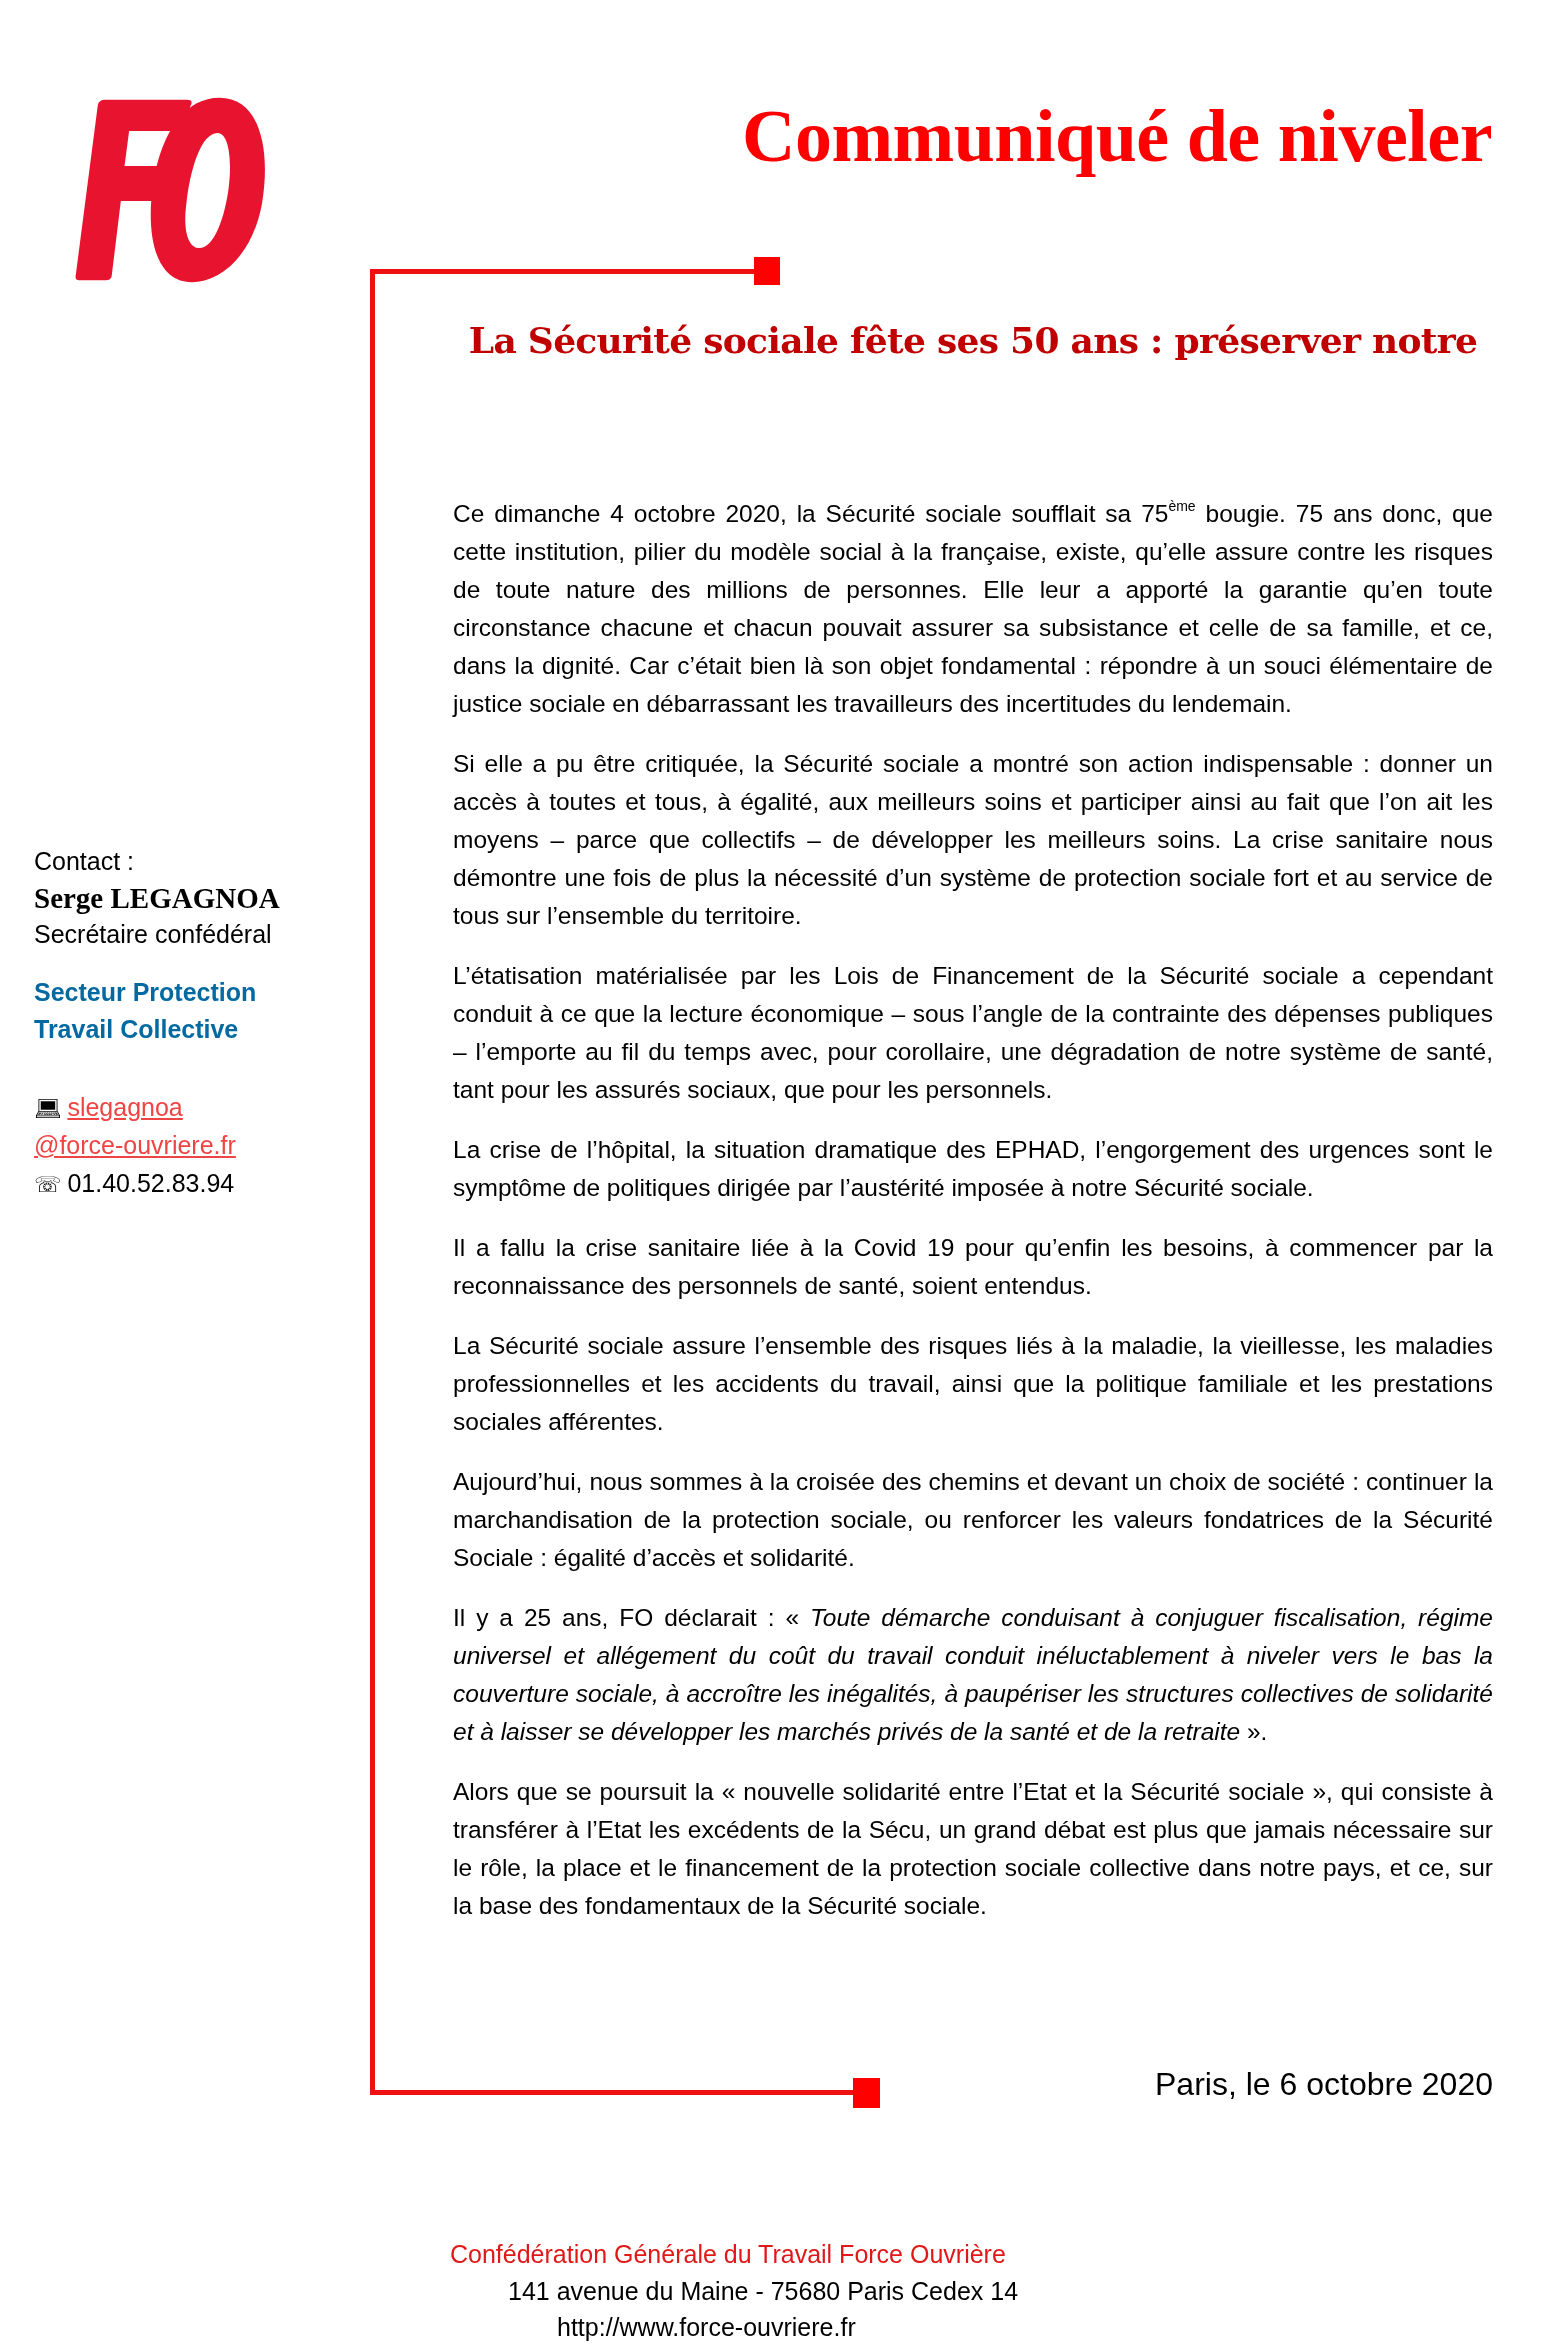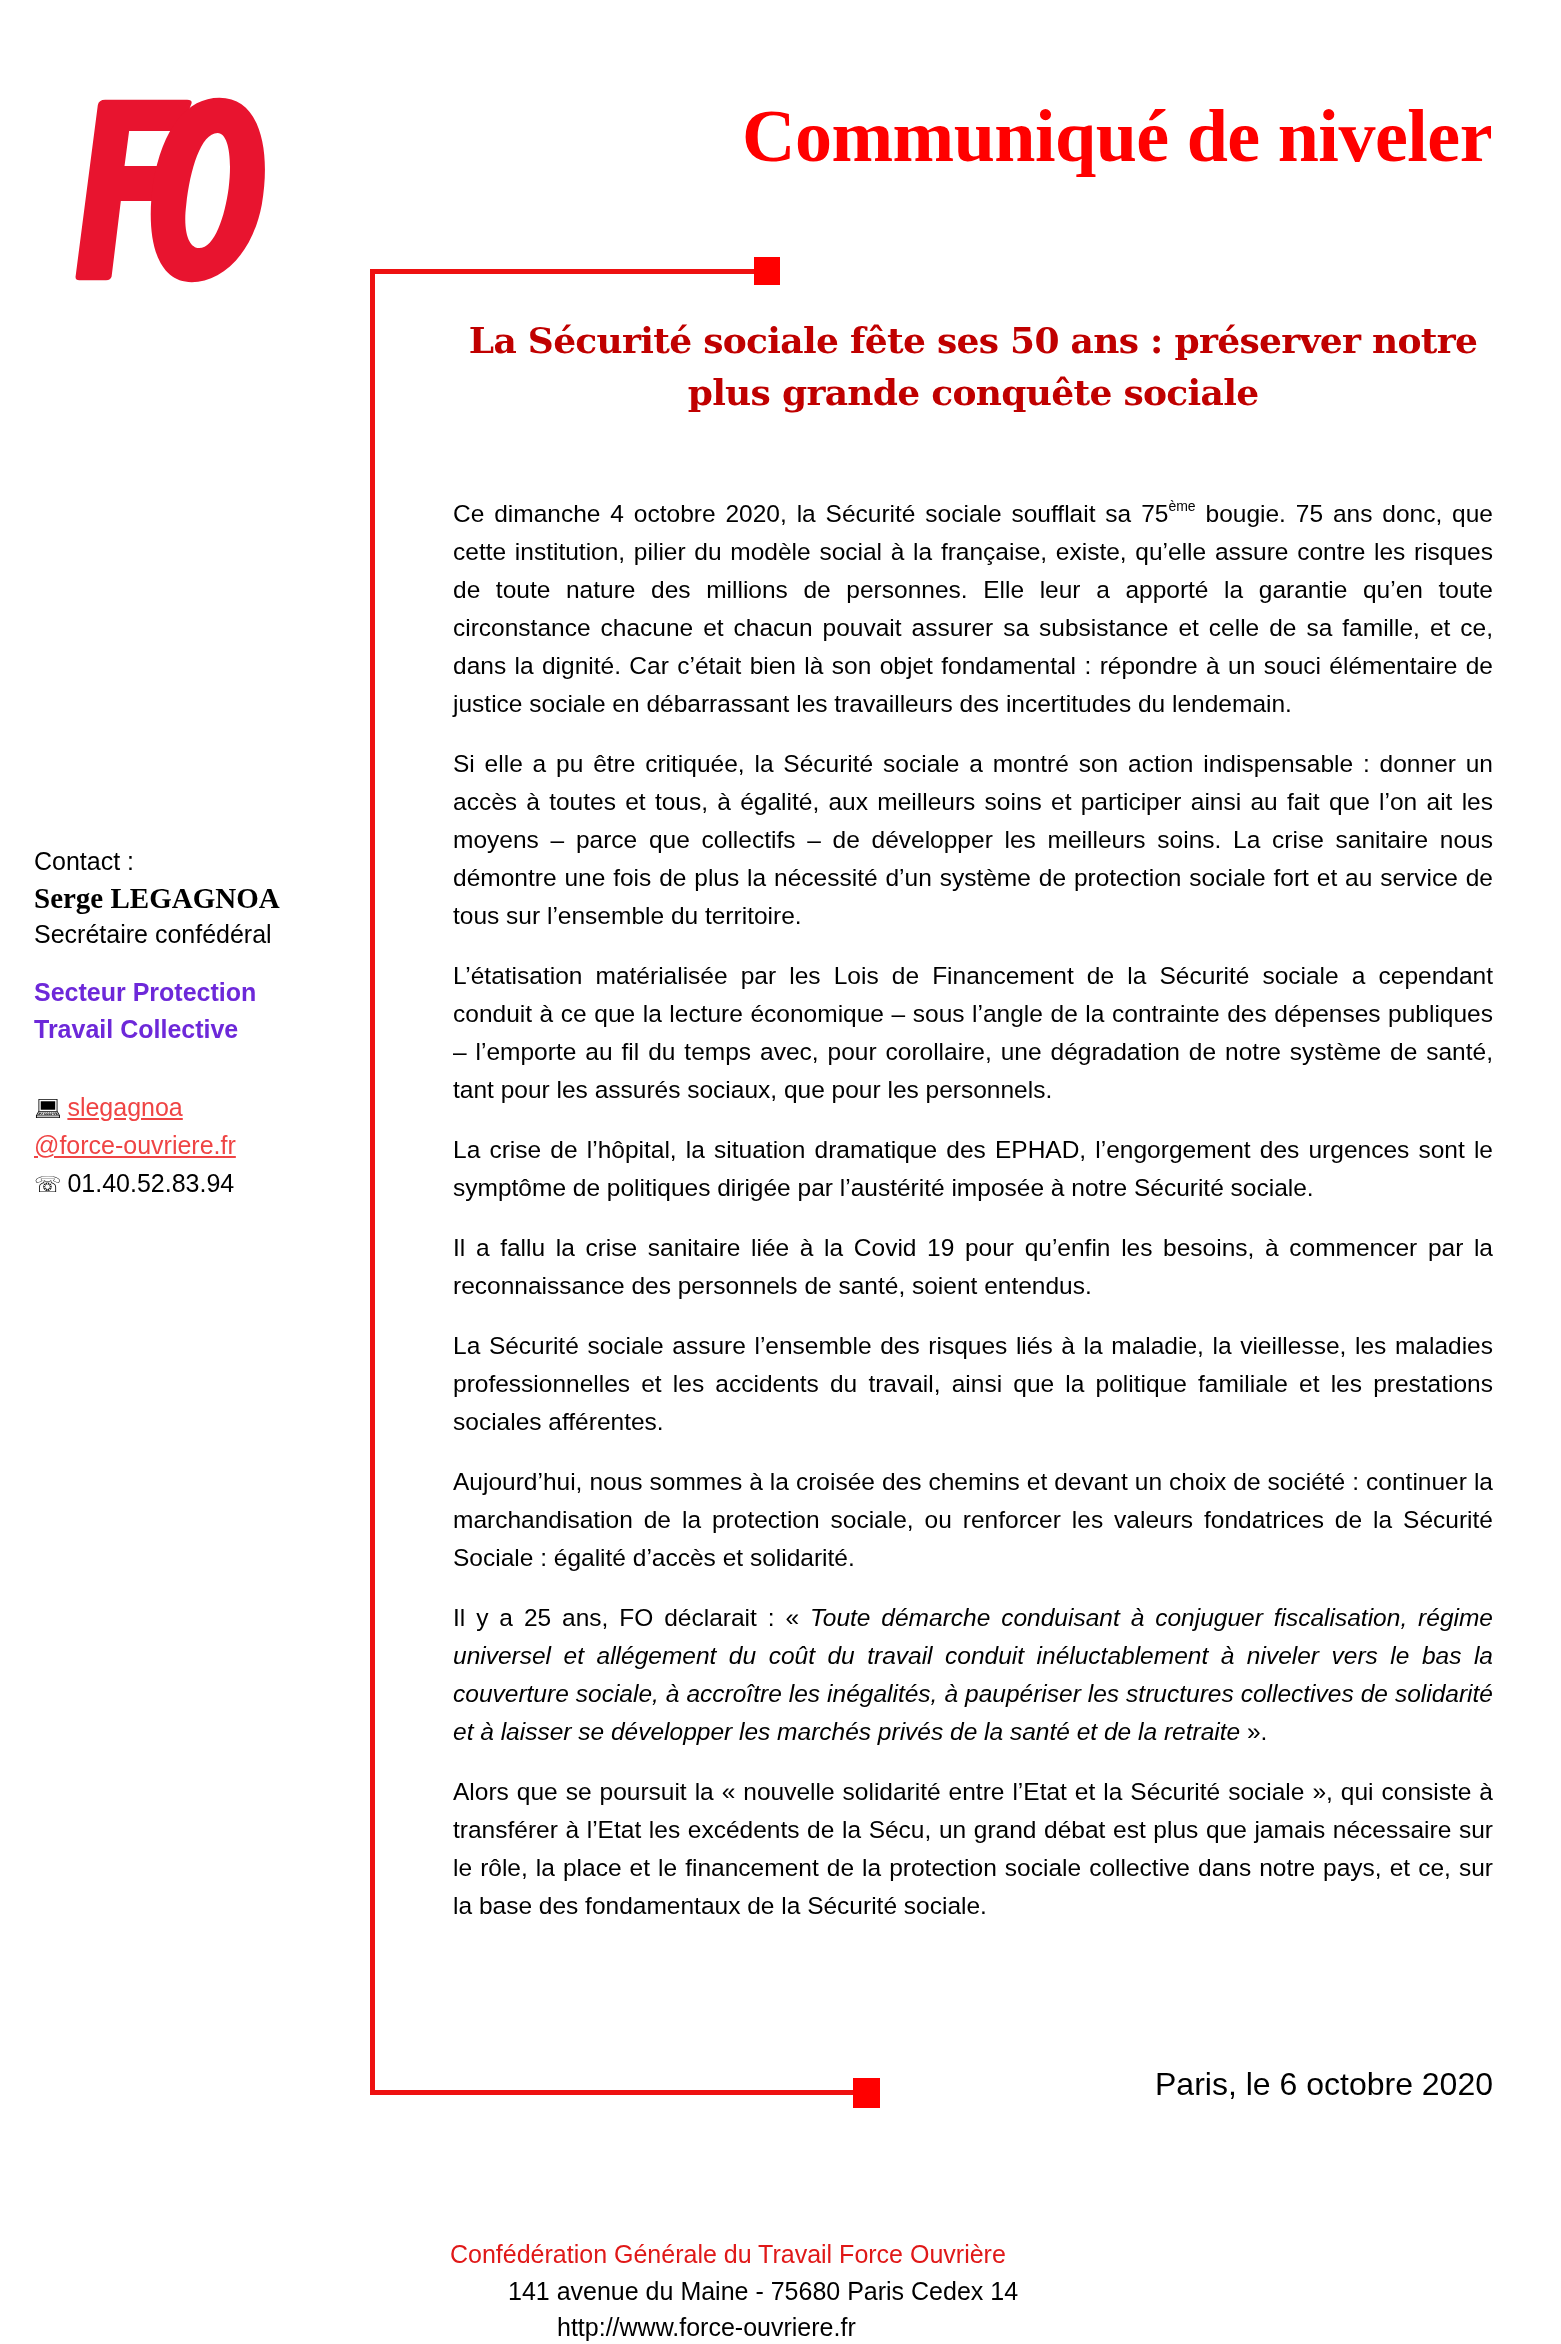--- a/index.html
+++ b/index.html
@@ -15,21 +15,21 @@
   #headline { left: 434px; top: 314px; width: 1078px; text-align: center; font-family: "DejaVu Serif", serif; font-weight: bold; font-size: 36px; line-height: 52px; color: #c00000; letter-spacing: -0.7px; }
   #body { left: 453px; top: 459px; width: 1040px; font-size: 24.5px; line-height: 38px; text-align: justify; margin-top: 36px; }
   #body p { margin: 0 0 22px 0; }
   #body sup { font-size: 14px; line-height: 0; vertical-align: 11px; }
   #body em { font-style: italic; }
   #dateline { left: 1015px; top: 2066px; width: 478px; text-align: right; font-size: 32px; line-height: 37px; }
   #contact { left: 34px; top: 843px; width: 332px; font-size: 25px; }
   #contact .lbl { line-height: 37px; }
   #contact .name { font-family: "Liberation Serif", serif; font-weight: bold; font-size: 29px; line-height: 37px; }
   #contact .role { line-height: 35px; }
-  #contact .sector { margin-top: 22px; color: #6d28d9; font-weight: bold; line-height: 37px; font-size: 25px; }
+  #contact .sector { margin-top: 22px; color: #0369a1; font-weight: bold; line-height: 37px; font-size: 25px; }
   #contact .mail { margin-top: 41px; line-height: 37px; }
   #contact .mail a, #contact .mail2 a { color: #ef4444; text-decoration: underline; }
   #contact .mail2 { line-height: 37px; }
   #contact .phone { line-height: 39px; }
   .ico { display: inline-block; width: 26px; margin-right: 7.4px; text-align: center; font-size: 22px; }
   #footer { left: 277px; top: 2236px; width: 1008px; font-size: 25px; }
   #footer .org { color: #e01818; line-height: 37px; text-align: left; padding-left: 173px; }
   #footer .addr { line-height: 37px; padding-left: 231px; }
   #footer .url { line-height: 35px; padding-left: 280px; }
   #footer .url a { color: #000; text-decoration: none; }
@@ -47,21 +47,20 @@
 <div id="doc-title" class="abs">Communiqué de niveler</div>
 
 <div class="abs bracket-v"></div>
 <div class="abs bracket-top"></div>
 <div class="abs bracket-bot"></div>
 <div class="abs sq-top"></div>
 <div class="abs sq-bot"></div>
 
 <div id="headline" class="abs">
   <div>La Sécurité sociale fête ses 50 ans : préserver notre</div>
-  <div>plus grande conquête sociale</div>
 </div>
 
 <div id="body" class="abs">
   <p><span>Ce dimanche 4 octobre 2020, la Sécurité sociale soufflait sa 75</span><sup>ème</sup><span> bougie. 75 ans donc, que cette institution, pilier du modèle social à la française, existe, qu’elle assure contre les risques de toute nature des millions de personnes. Elle leur a apporté la garantie qu’en toute circonstance chacune et chacun pouvait assurer sa subsistance et celle de sa famille, et ce, dans la dignité. Car c’était bien là son objet fondamental : répondre à un souci élémentaire de justice sociale en débarrassant les travailleurs des incertitudes du lendemain.</span></p>
   <p>Si elle a pu être critiquée, la Sécurité sociale a montré son action indispensable : donner un accès à toutes et tous, à égalité, aux meilleurs soins et participer ainsi au fait que l’on ait les moyens – parce que collectifs – de développer les meilleurs soins. La crise sanitaire nous démontre une fois de plus la nécessité d’un système de protection sociale fort et au service de tous sur l’ensemble du territoire.</p>
   <p>L’étatisation matérialisée par les Lois de Financement de la Sécurité sociale a cependant conduit à ce que la lecture économique – sous l’angle de la contrainte des dépenses publiques – l’emporte au fil du temps avec, pour corollaire, une dégradation de notre système de santé, tant pour les assurés sociaux, que pour les personnels.</p>
   <p>La crise de l’hôpital, la situation dramatique des EPHAD, l’engorgement des urgences sont le symptôme de politiques dirigée par l’austérité imposée à notre Sécurité sociale.</p>
   <p>Il a fallu la crise sanitaire liée à la Covid 19 pour qu’enfin les besoins, à commencer par la reconnaissance des personnels de santé, soient entendus.</p>
   <p>La Sécurité sociale assure l’ensemble des risques liés à la maladie, la vieillesse, les maladies professionnelles et les accidents du travail, ainsi que la politique familiale et les prestations sociales afférentes.</p>
   <p>Aujourd’hui, nous sommes à la croisée des chemins et devant un choix de société : continuer la marchandisation de la protection sociale, ou renforcer les valeurs fondatrices de la Sécurité Sociale : égalité d’accès et solidarité.</p>

